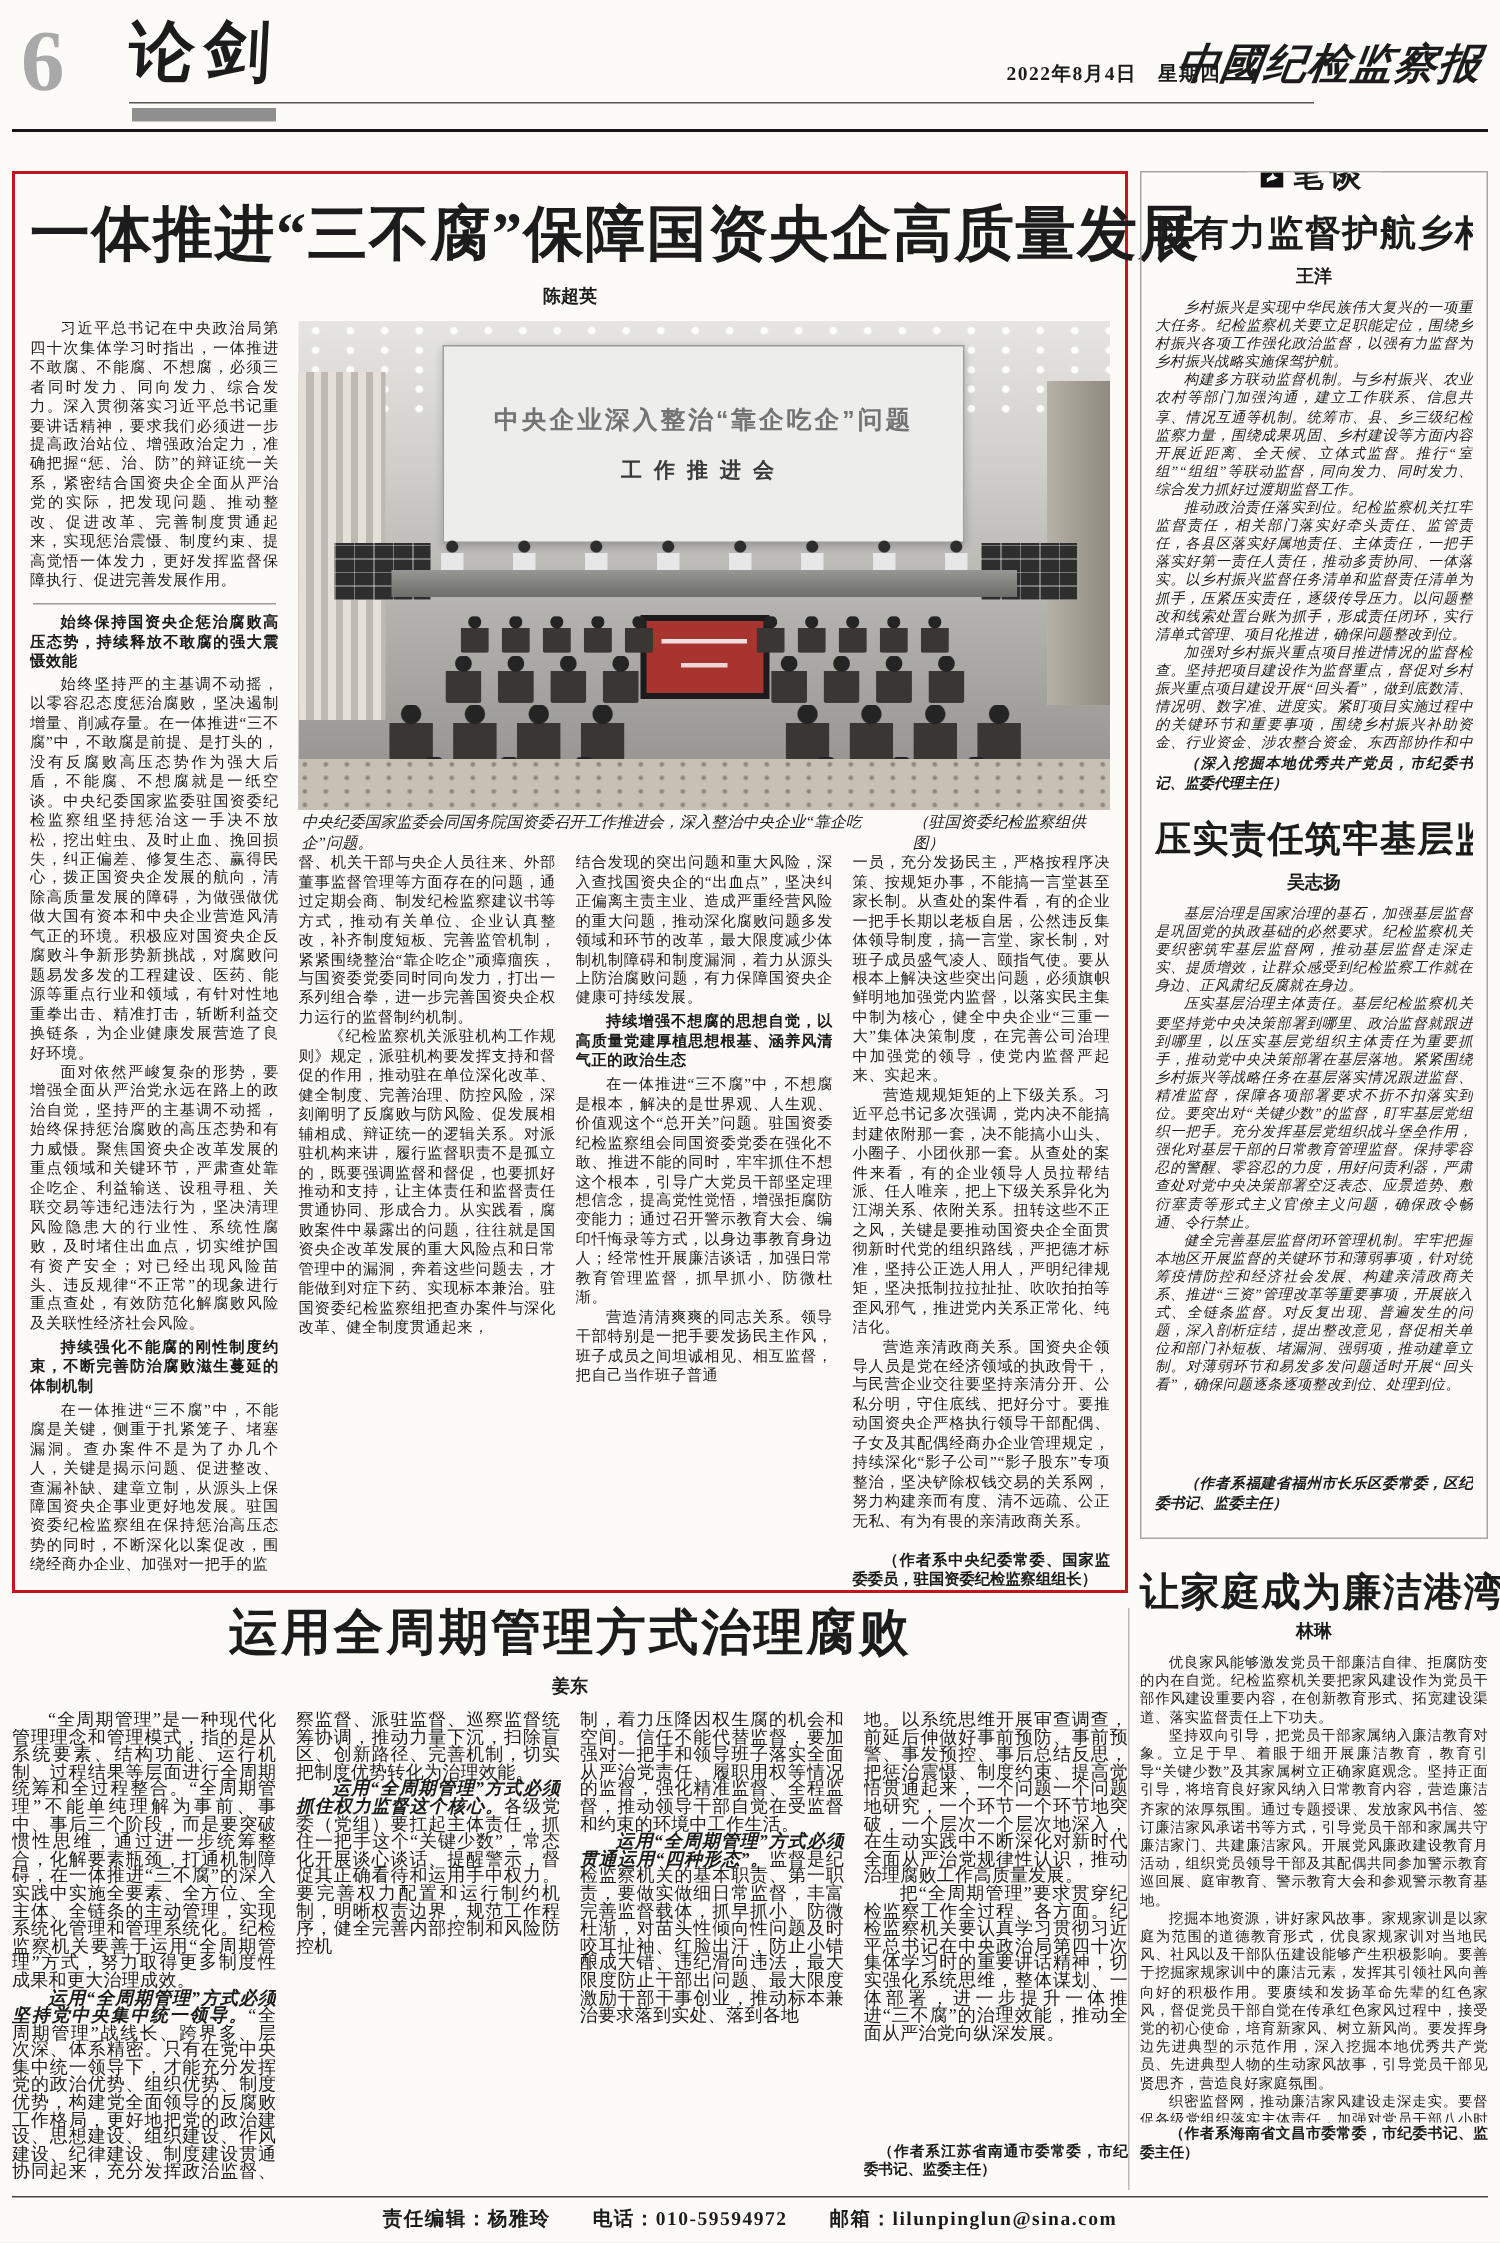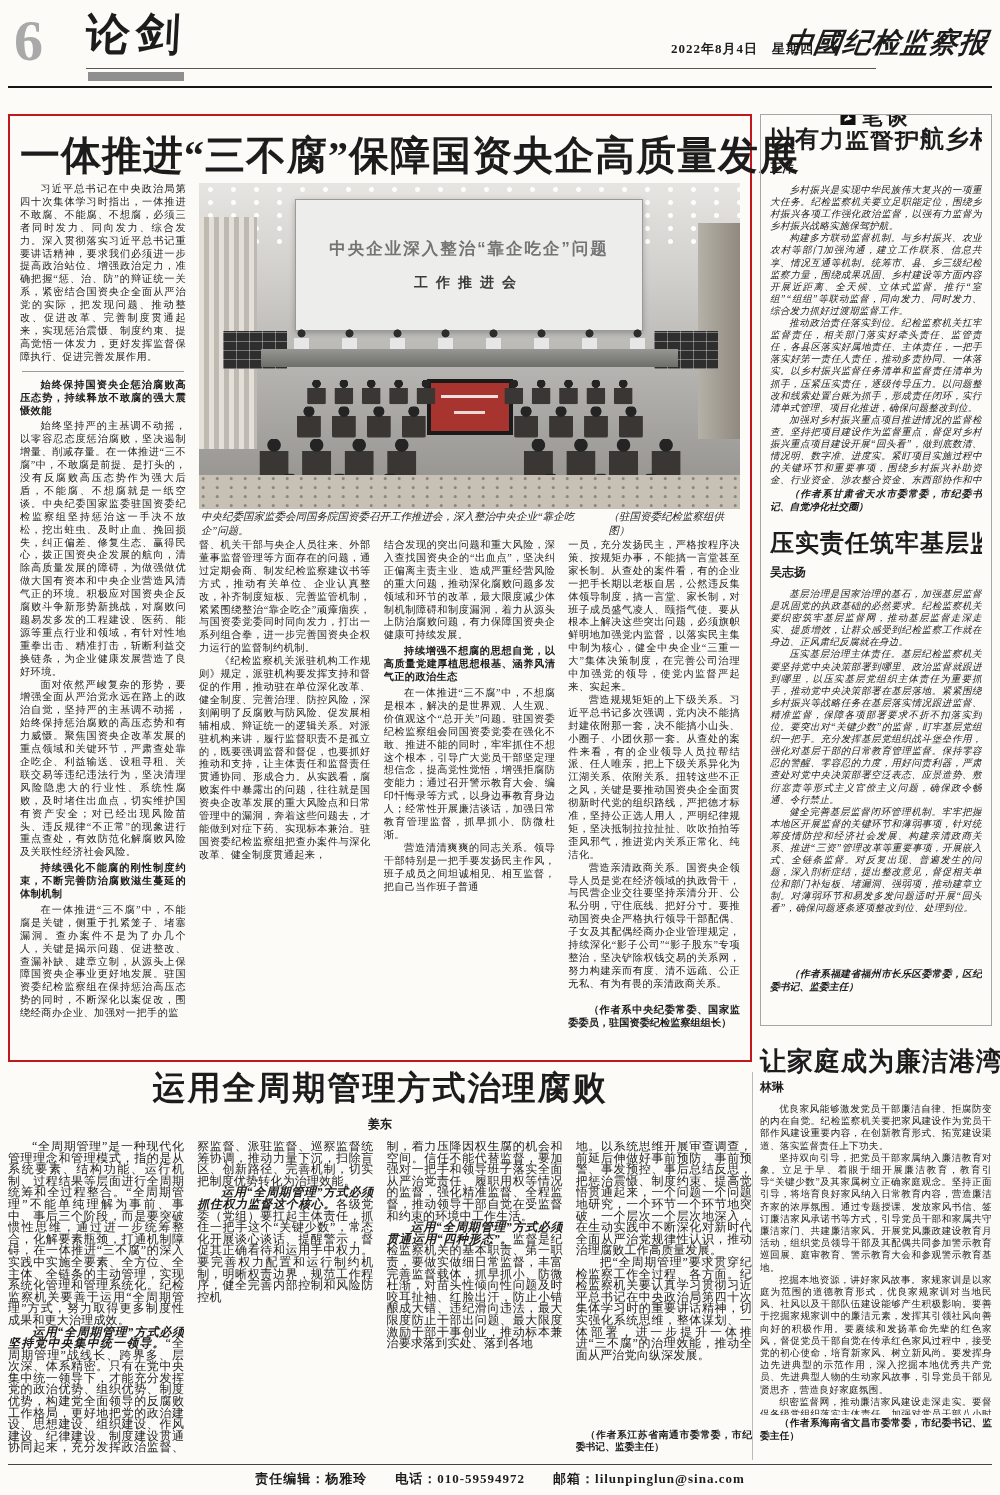--- a/index.html
+++ b/index.html
@@ -62,26 +62,26 @@
   .ph-row { position:absolute; left:0; right:0; display:flex; justify-content:center; }
   .ph-row .gap { width:84px; flex:none; }
   .ph-row i { display:block; width:26px; height:34px; margin:0 6px; border-radius:6px 6px 2px 2px;
     background:radial-gradient(circle at 50% 16%, #242424 5.6px, rgba(0,0,0,0) 6.4px), linear-gradient(180deg, rgba(0,0,0,0) 11px, #3a3633 11px); }
   .r1 { top:192px; transform:scale(.72); } .r2 { top:222px; transform:scale(.92); }
   .r3 { top:258px; transform:scale(1.12); } .r4 { top:296px; transform:scale(1.32); }
   .ph-floor { position:absolute; left:0; right:0; bottom:0; height:34px; background:#c7c0b4;
     background-image:radial-gradient(circle 1px at 30% 40%, #8d867a 1px, rgba(0,0,0,0) 2px); background-size:14px 9px; }
   
   .sidebar { position:absolute; left:760px; top:114px; width:232px; }
-  .bitanbox { border:1px solid #a6a6a6; height:912px; padding:0 9px 4px; position:relative; overflow:hidden; }
+  .bitanbox { border:1px solid #a6a6a6; height:912px; padding:16px 9px 4px; position:relative; overflow:hidden; }
   .bitanhead { position:absolute; top:-12px; left:50%; transform:translateX(-50%); background:#fcfbf8; padding:0 9px;
     display:flex; align-items:center; gap:6px; white-space:nowrap; }
   .bitanhead b { font-size:21px; font-weight:900; letter-spacing:4px; }
   .sbtitle { font-size:24px; font-weight:900; text-align:center; letter-spacing:1px; margin:8px 0 5px; white-space:nowrap; }
-  .sbauthor { font-size:12px; font-weight:bold; margin-bottom:7px; }
+  .sbauthor { font-size:12px; font-weight:bold; text-align:center; margin-bottom:7px; }
   .sbbody { font-size:9.6px; line-height:12.1px; font-style:italic; text-align:justify; letter-spacing:0.3px; }
   .sbbody p { text-indent:2em; }
   .sbattr { font-weight:900; font-style:italic; font-size:9.8px; line-height:12.5px; text-indent:2em; text-align:justify; margin-top:2px; }
   .sbart1 { height:398px; overflow:hidden; display:flex; flex-direction:column; }
   .sbart2 { height:474px; overflow:hidden; display:flex; flex-direction:column; margin-top:6px; }
   .sbflow { flex:1; overflow:hidden; }
   .family { margin-top:18px; height:398px; display:flex; flex-direction:column; }
   .famtitle { font-size:26px; font-weight:900; text-align:center; letter-spacing:1px; white-space:nowrap; }
   .fambody { font-size:9.6px; line-height:12.2px; font-style:normal; }
   .famattr { font-style:normal; }
@@ -113,20 +113,21 @@
     <div class="titlerule"></div>
     <div class="titleblock"></div>
     <div class="hdate">2022年8月4日　星期四</div>
     <div class="paper">中國纪检监察报</div>
   </div>
   <div class="toprule"></div>
 
 
   <div class="mainbox">
     <div class="mh1">一体推进“三不腐”保障国资央企高质量发展</div>
+    <div class="mby">陈超英</div>
     <div class="maincols">
       <div class="mcol1 btxt">
           <p>习近平总书记在中央政治局第四十次集体学习时指出，一体推进不敢腐、不能腐、不想腐，必须三者同时发力、同向发力、综合发力。深入贯彻落实习近平总书记重要讲话精神，要求我们必须进一步提高政治站位、增强政治定力，准确把握“惩、治、防”的辩证统一关系，紧密结合国资央企全面从严治党的实际，把发现问题、推动整改、促进改革、完善制度贯通起来，实现惩治震慑、制度约束、提高觉悟一体发力，更好发挥监督保障执行、促进完善发展作用。</p>
           <div class="divline"></div>
           <p class="sub">始终保持国资央企惩治腐败高压态势，持续释放不敢腐的强大震慑效能</p>
           <p>始终坚持严的主基调不动摇，以零容忍态度惩治腐败，坚决遏制增量、削减存量。在一体推进“三不腐”中，不敢腐是前提、是打头的，没有反腐败高压态势作为强大后盾，不能腐、不想腐就是一纸空谈。中央纪委国家监委驻国资委纪检监察组坚持惩治这一手决不放松，挖出蛀虫、及时止血、挽回损失，纠正偏差、修复生态、赢得民心，拨正国资央企发展的航向，清除高质量发展的障碍，为做强做优做大国有资本和中央企业营造风清气正的环境。积极应对国资央企反腐败斗争新形势新挑战，对腐败问题易发多发的工程建设、医药、能源等重点行业和领域，有针对性地重拳出击、精准打击，斩断利益交换链条，为企业健康发展营造了良好环境。</p>
           <p>面对依然严峻复杂的形势，要增强全面从严治党永远在路上的政治自觉，坚持严的主基调不动摇，始终保持惩治腐败的高压态势和有力威慑。聚焦国资央企改革发展的重点领域和关键环节，严肃查处靠企吃企、利益输送、设租寻租、关联交易等违纪违法行为，坚决清理风险隐患大的行业性、系统性腐败，及时堵住出血点，切实维护国有资产安全；对已经出现风险苗头、违反规律“不正常”的现象进行重点查处，有效防范化解腐败风险及关联性经济社会风险。</p>
           <p class="sub">持续强化不能腐的刚性制度约束，不断完善防治腐败滋生蔓延的体制机制</p>
           <p>在一体推进“三不腐”中，不能腐是关键，侧重于扎紧笼子、堵塞漏洞。查办案件不是为了办几个人，关键是揭示问题、促进整改、查漏补缺、建章立制，从源头上保障国资央企事业更好地发展。驻国资委纪检监察组在保持惩治高压态势的同时，不断深化以案促改，围绕经商办企业、加强对一把手的监</p>
         </div>
@@ -241,21 +242,21 @@
       </div>
       <div class="sbart1">
         <div class="sbtitle">以有力监督护航乡村振兴</div>
         <div class="sbauthor">王洋</div>
         <div class="sbflow sbbody">
             <p>乡村振兴是实现中华民族伟大复兴的一项重大任务。纪检监察机关要立足职能定位，围绕乡村振兴各项工作强化政治监督，以强有力监督为乡村振兴战略实施保驾护航。</p>
             <p>构建多方联动监督机制。与乡村振兴、农业农村等部门加强沟通，建立工作联系、信息共享、情况互通等机制。统筹市、县、乡三级纪检监察力量，围绕成果巩固、乡村建设等方面内容开展近距离、全天候、立体式监督。推行“室组”“组组”等联动监督，同向发力、同时发力、综合发力抓好过渡期监督工作。</p>
             <p>推动政治责任落实到位。纪检监察机关扛牢监督责任，相关部门落实好牵头责任、监管责任，各县区落实好属地责任、主体责任，一把手落实好第一责任人责任，推动多责协同、一体落实。以乡村振兴监督任务清单和监督责任清单为抓手，压紧压实责任，逐级传导压力。以问题整改和线索处置台账为抓手，形成责任闭环，实行清单式管理、项目化推进，确保问题整改到位。</p>
             <p>加强对乡村振兴重点项目推进情况的监督检查。坚持把项目建设作为监督重点，督促对乡村振兴重点项目建设开展“回头看”，做到底数清、情况明、数字准、进度实。紧盯项目实施过程中的关键环节和重要事项，围绕乡村振兴补助资金、行业资金、涉农整合资金、东西部协作和中央单位定点帮扶资金等投入使用情况，强化监督检查，推动各类资金投入精准有力、使用安全规范、效益全面发挥。</p>
           </div>
-        <div class="sbattr">（作者系甘肃省天水市委常委，市纪委书记、自觉净化社交圈）</div>
+        <div class="sbattr">（深入挖掘本地优秀共产党员，市纪委书记、监委代理主任）</div>
       </div>
       <div class="sbart2">
         <div class="sbtitle">压实责任筑牢基层监督网</div>
         <div class="sbauthor">吴志扬</div>
         <div class="sbflow sbbody">
             <p>基层治理是国家治理的基石，加强基层监督是巩固党的执政基础的必然要求。纪检监察机关要织密筑牢基层监督网，推动基层监督走深走实、提质增效，让群众感受到纪检监察工作就在身边、正风肃纪反腐就在身边。</p>
             <p>压实基层治理主体责任。基层纪检监察机关要坚持党中央决策部署到哪里、政治监督就跟进到哪里，以压实基层党组织主体责任为重要抓手，推动党中央决策部署在基层落地。紧紧围绕乡村振兴等战略任务在基层落实情况跟进监督、精准监督，保障各项部署要求不折不扣落实到位。要突出对“关键少数”的监督，盯牢基层党组织一把手。充分发挥基层党组织战斗堡垒作用，强化对基层干部的日常教育管理监督。保持零容忍的警醒、零容忍的力度，用好问责利器，严肃查处对党中央决策部署空泛表态、应景造势、敷衍塞责等形式主义官僚主义问题，确保政令畅通、令行禁止。</p>
             <p>健全完善基层监督闭环管理机制。牢牢把握本地区开展监督的关键环节和薄弱事项，针对统筹疫情防控和经济社会发展、构建亲清政商关系、推进“三资”管理改革等重要事项，开展嵌入式、全链条监督。对反复出现、普遍发生的问题，深入剖析症结，提出整改意见，督促相关单位和部门补短板、堵漏洞、强弱项，推动建章立制。对薄弱环节和易发多发问题适时开展“回头看”，确保问题逐条逐项整改到位、处理到位。</p>
           </div>
         <div class="sbattr">（作者系福建省福州市长乐区委常委，区纪委书记、监委主任）</div>

